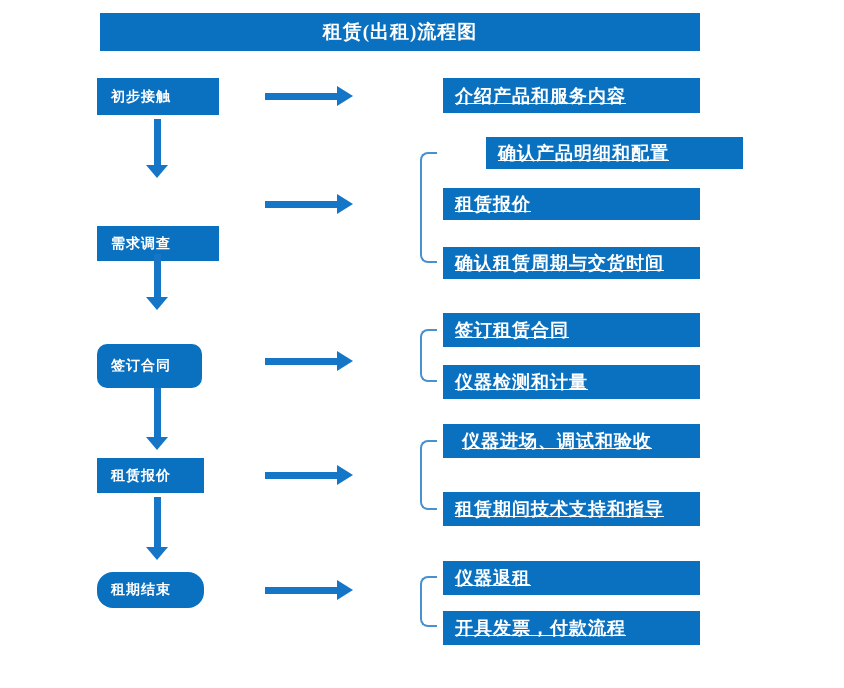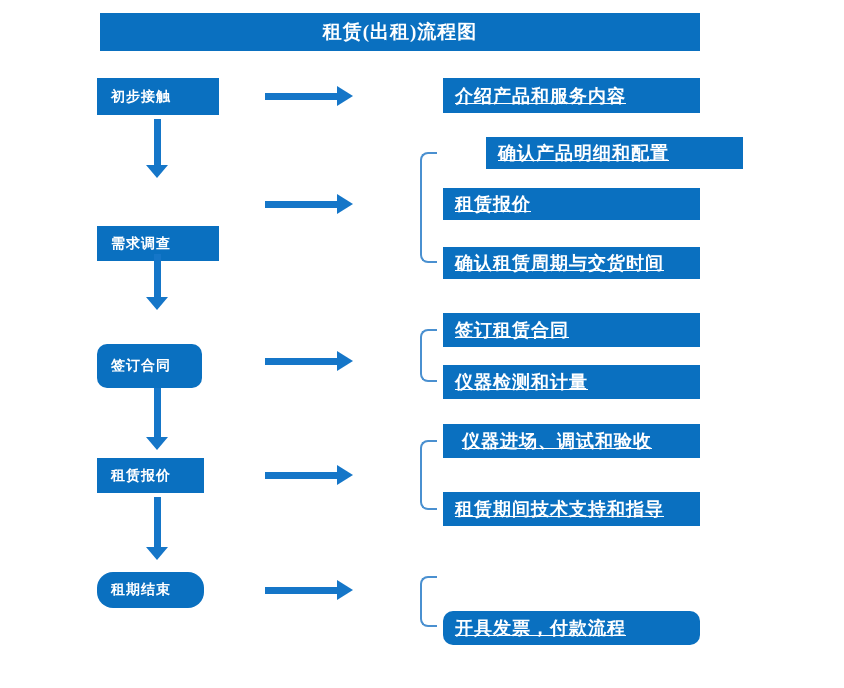--- a/index.html
+++ b/index.html
@@ -134,15 +134,16 @@
     <div class="shaft"></div>
     <div class="head"></div>
   </div>
 
   <div class="abs stage-box" style="top:572px;width:107px;height:36px;border-radius:16px;">租期结束</div>
   <div class="abs h-arrow" style="top:580px;">
     <div class="shaft"></div>
     <div class="head"></div>
   </div>
   <div class="abs bracket" style="top:576px;height:51px;"></div>
-  <div class="abs out-box" style="top:611px;height:34px;border-radius:10px;">开具发票，付款流程</div>
+  <div class="abs out-box" style="top:561px;height:34px;">仪器退租</div>
+  <div class="abs out-box" style="top:611px;height:34px;">开具发票，付款流程</div>
 
 </div>
 
 </body></html>

